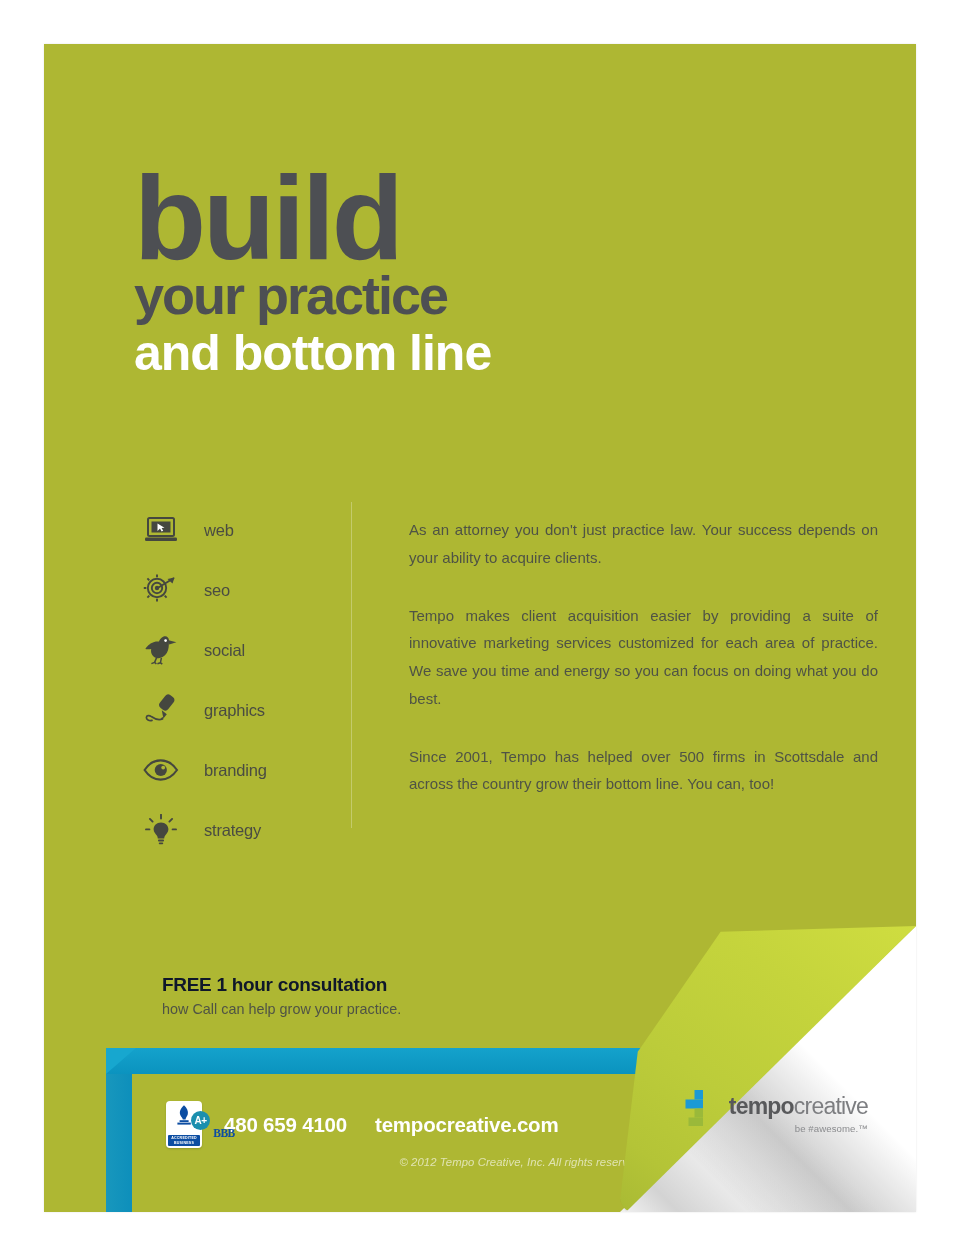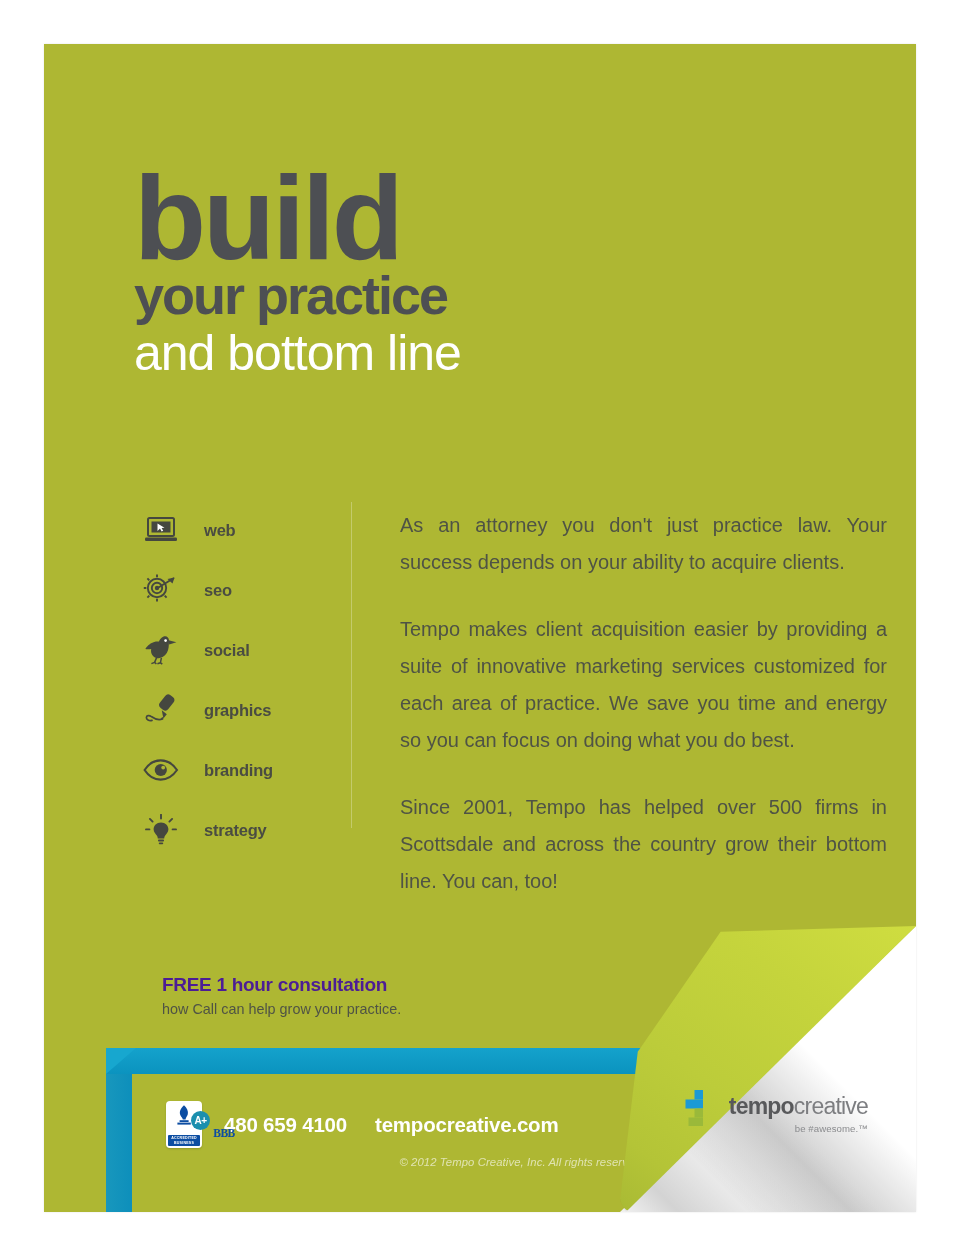--- a/index.html
+++ b/index.html
@@ -40,21 +40,21 @@
     font-size: 54px;
     font-weight: bold;
     color: #4d4f53;
     letter-spacing: -2px;
     line-height: 1.02;
     display: block;
     margin-top: -6px;
   }
   .hl-3 {
     font-size: 50px;
-    font-weight: normal;
+    font-weight: bold;
     color: #ffffff;
     letter-spacing: -1px;
     line-height: 1.05;
     display: block;
     margin-top: 4px;
     text-align: center;
   }
 
   
   .content {
@@ -81,46 +81,46 @@
     align-items: center;
   }
   .service-icon {
     width: 54px; height: 44px;
     display: flex; align-items: center; justify-content: center;
     flex: 0 0 54px;
   }
   .service-icon svg { display: block; }
   .service-label {
     font-size: 16.5px;
-    font-weight: bold;
+    font-weight: normal;
     color: #4a4c42;
     margin-left: 16px;
     letter-spacing: -0.2px;
   }
 
   .copy {
     flex: 1;
     padding-left: 41px;
     padding-top: 6px;
   }
   .copy p {
-    font-size: 20px;
+    font-size: 15px;
     color: #4f5345;
     line-height: 1.85;
     text-align: justify;
-    margin: 7px;
+    margin: 16px;
   }
   .copy p + p { margin-top: 30px; }
 
   
   .cta { position: absolute; left: 118px; top: 930px; width: 520px; }
   .cta-title {
     font-size: 19px;
     font-weight: bold;
-    color: #4c1d95;
+    color: #0f172a;
     letter-spacing: -0.3px;
     margin-bottom: 4px;
   }
   .cta-body {
     font-size: 14.4px;
     color: #4f5345;
     line-height: 1.32;
   }
 
   

